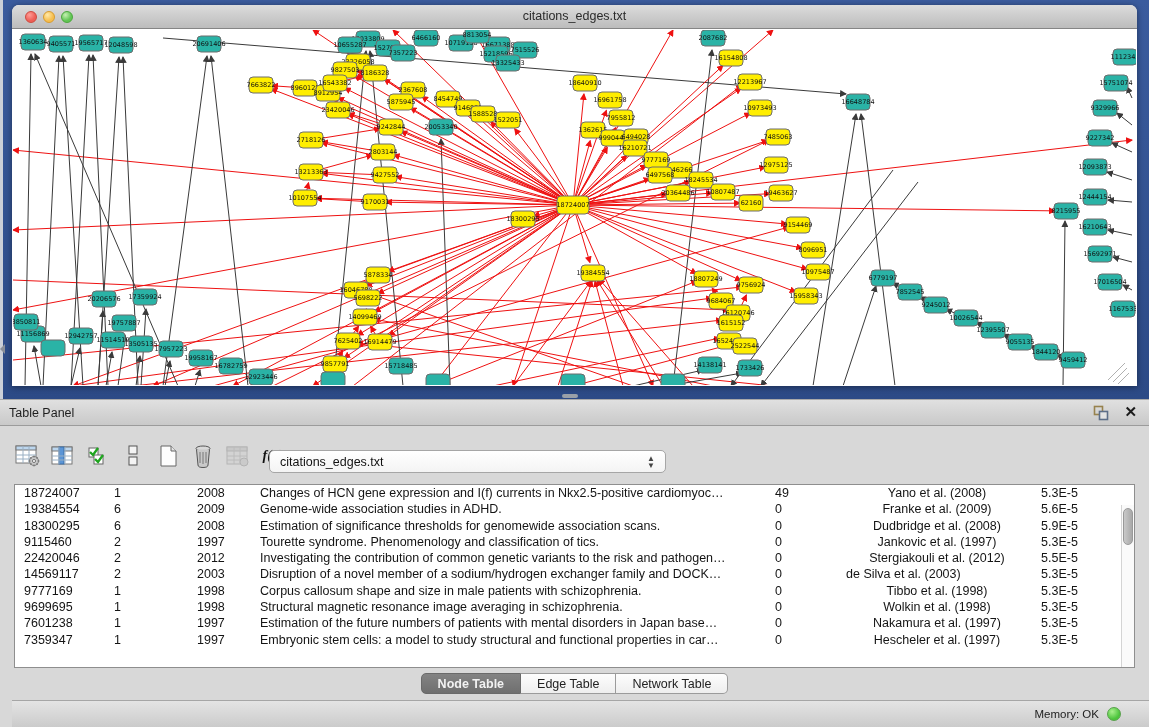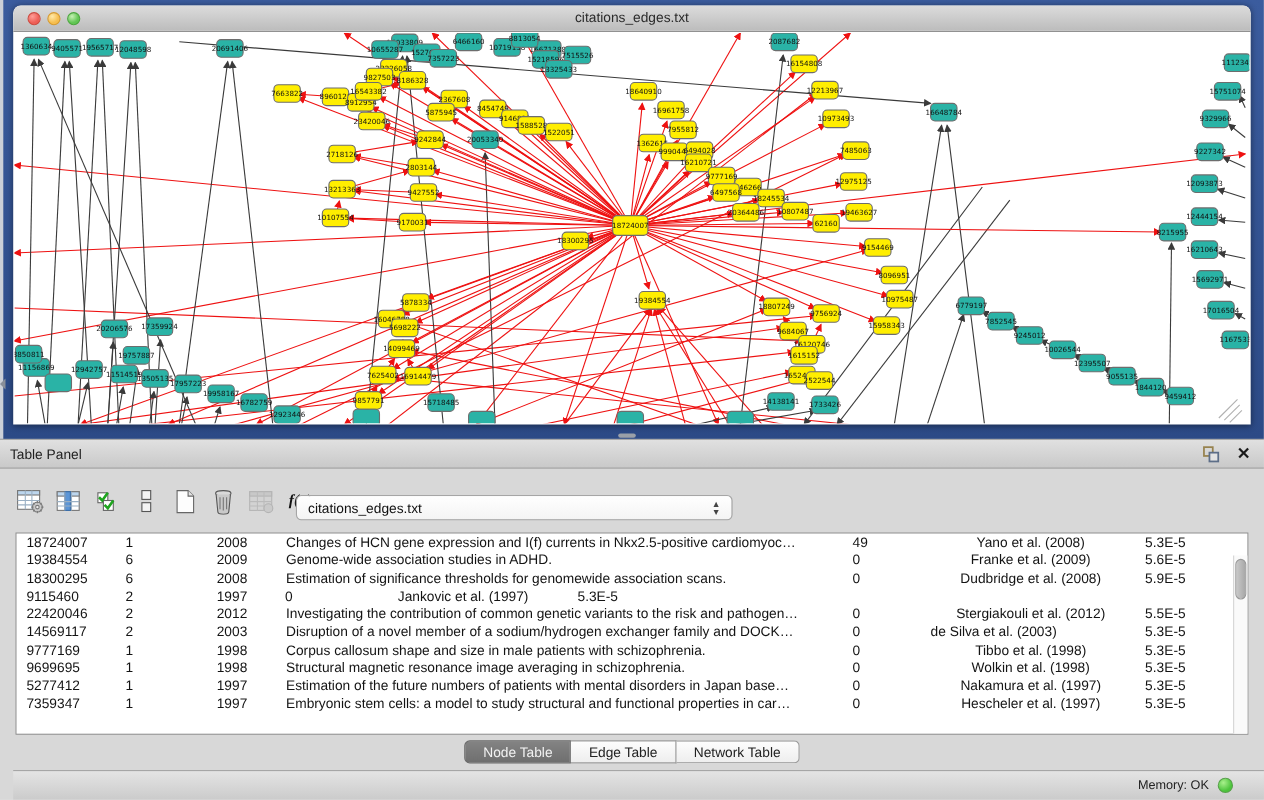--- a/index.html
+++ b/index.html
@@ -60,21 +60,21 @@
   .td { font-size:12.5px; color:#141414; white-space:nowrap; overflow:hidden;
     line-height:16.3px; }
   #vscroll { position:absolute; right:0; top:20px; bottom:0; width:13px;
     background:#fafafa; border-left:1px solid #d4d4d4; }
   #vthumb { position:absolute; left:1px; top:3px; width:10px; height:37px; border-radius:5px;
     background:linear-gradient(90deg,#c9c9c9,#a8a8a8); border:1px solid #999; }
 
   #tabbar { position:absolute; left:0; top:246px; width:1149px; display:flex; justify-content:center; }
   .seg { height:21px; font-size:12.5px; line-height:20px; padding:0 16px;
     background:linear-gradient(#fdfdfd,#eee); border:1px solid #9b9b9b; border-left:none; color:#222; }
-  .seg:first-child { border-left:1px solid #9b9b9b; border-radius:5px 0 0 5px; }
+  .seg:first-child { border-left:1px solid #9b9b9b; border-radius:5px 0 0 5px;font-weight:bold; }
   .seg:last-child { border-radius:0 5px 5px 0; }
   .seg.active { background:linear-gradient(#838383,#6f6f6f); color:#f2f2f2; border-color:#6a6a6a; }
 
   
   #statusbar { position:absolute; left:12px; top:700px; width:1149px; height:27px;
     background:linear-gradient(#e4e4e4,#cbcbcb); border-top:1px solid #a6a6a6; }
   #memory-label { position:absolute; right:62px; top:7px; font-size:11.5px; color:#222; }
   #memory-dot { position:absolute; right:40px; top:6px; width:14px; height:14px; border-radius:50%;
     background:radial-gradient(circle at 35% 30%,#a8f08c,#4cc43c 65%); border:1px solid #57a14a; }
 </style>
@@ -850,20 +850,21 @@
             <div class="td" style="width: 66px; text-align: left; padding-left: 10px;">2008</div>
             <div class="td" style="width: 516px; text-align: left; padding-left: 7px;">Estimation of significance thresholds for genomewide association scans.</div>
             <div class="td" style="width: 77px; text-align: left; padding-left: 6px;">0</div>
             <div class="td" style="width: 182px; text-align: center; padding-left: 0px;">Dudbridge et al. (2008)</div>
             <div class="td" style="width: 95px; text-align: left; padding-left: 13px;">5.9E-5</div>
           </div>
           <div class="tr">
             <div class="td" style="width: 89px; text-align: left; padding-left: 9px;">9115460</div>
             <div class="td" style="width: 83px; text-align: left; padding-left: 10px;">2</div>
             <div class="td" style="width: 66px; text-align: left; padding-left: 10px;">1997</div>
+            <div class="td" style="width: 516px; text-align: left; padding-left: 7px;">Tourette syndrome. Phenomenology and classification of tics.</div>
             <div class="td" style="width: 77px; text-align: left; padding-left: 6px;">0</div>
             <div class="td" style="width: 182px; text-align: center; padding-left: 0px;">Jankovic et al. (1997)</div>
             <div class="td" style="width: 95px; text-align: left; padding-left: 13px;">5.3E-5</div>
           </div>
           <div class="tr">
             <div class="td" style="width: 89px; text-align: left; padding-left: 9px;">22420046</div>
             <div class="td" style="width: 83px; text-align: left; padding-left: 10px;">2</div>
             <div class="td" style="width: 66px; text-align: left; padding-left: 10px;">2012</div>
             <div class="td" style="width: 516px; text-align: left; padding-left: 7px;">Investigating the contribution of common genetic variants to the risk and pathogen…</div>
             <div class="td" style="width: 77px; text-align: left; padding-left: 6px;">0</div>
@@ -891,21 +892,21 @@
           <div class="tr">
             <div class="td" style="width: 89px; text-align: left; padding-left: 9px;">9699695</div>
             <div class="td" style="width: 83px; text-align: left; padding-left: 10px;">1</div>
             <div class="td" style="width: 66px; text-align: left; padding-left: 10px;">1998</div>
             <div class="td" style="width: 516px; text-align: left; padding-left: 7px;">Structural magnetic resonance image averaging in schizophrenia.</div>
             <div class="td" style="width: 77px; text-align: left; padding-left: 6px;">0</div>
             <div class="td" style="width: 182px; text-align: center; padding-left: 0px;">Wolkin et al. (1998)</div>
             <div class="td" style="width: 95px; text-align: left; padding-left: 13px;">5.3E-5</div>
           </div>
           <div class="tr">
-            <div class="td" style="width: 89px; text-align: left; padding-left: 9px;">5277412</div>
+            <div class="td" style="width: 89px; text-align: left; padding-left: 9px;">7601238</div>
             <div class="td" style="width: 83px; text-align: left; padding-left: 10px;">1</div>
             <div class="td" style="width: 66px; text-align: left; padding-left: 10px;">1997</div>
             <div class="td" style="width: 516px; text-align: left; padding-left: 7px;">Estimation of the future numbers of patients with mental disorders in Japan base…</div>
             <div class="td" style="width: 77px; text-align: left; padding-left: 6px;">0</div>
             <div class="td" style="width: 182px; text-align: center; padding-left: 0px;">Nakamura et al. (1997)</div>
             <div class="td" style="width: 95px; text-align: left; padding-left: 13px;">5.3E-5</div>
           </div>
           <div class="tr">
             <div class="td" style="width: 89px; text-align: left; padding-left: 9px;">7359347</div>
             <div class="td" style="width: 83px; text-align: left; padding-left: 10px;">1</div>

